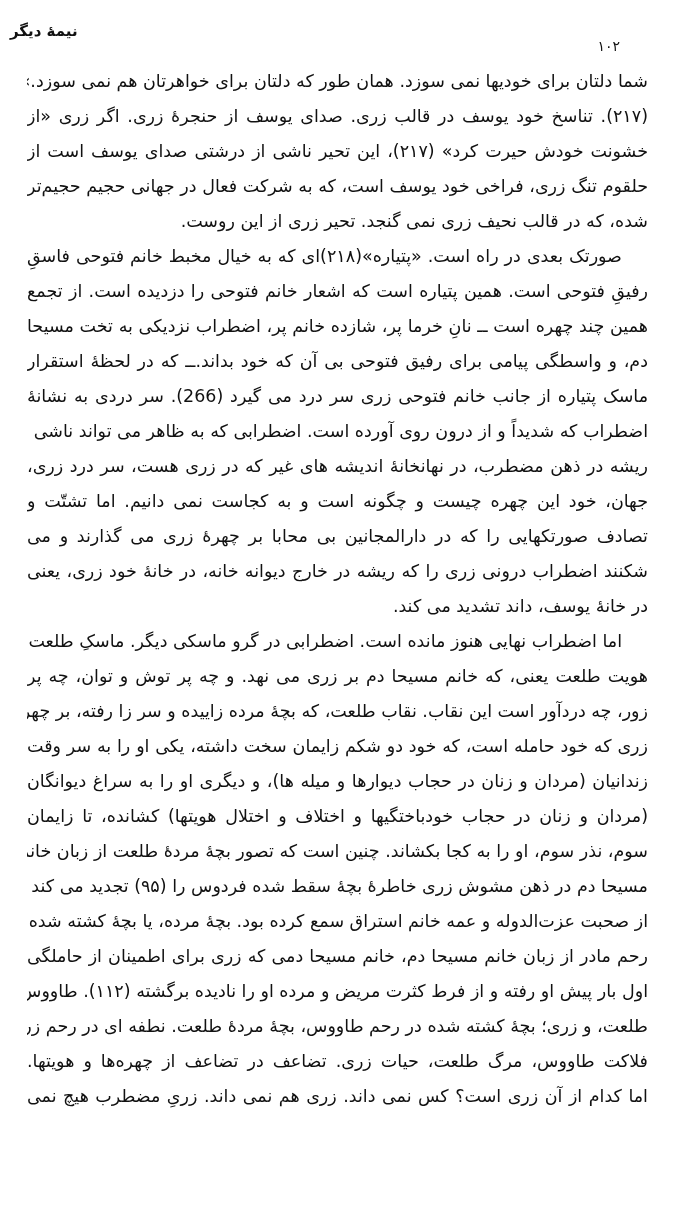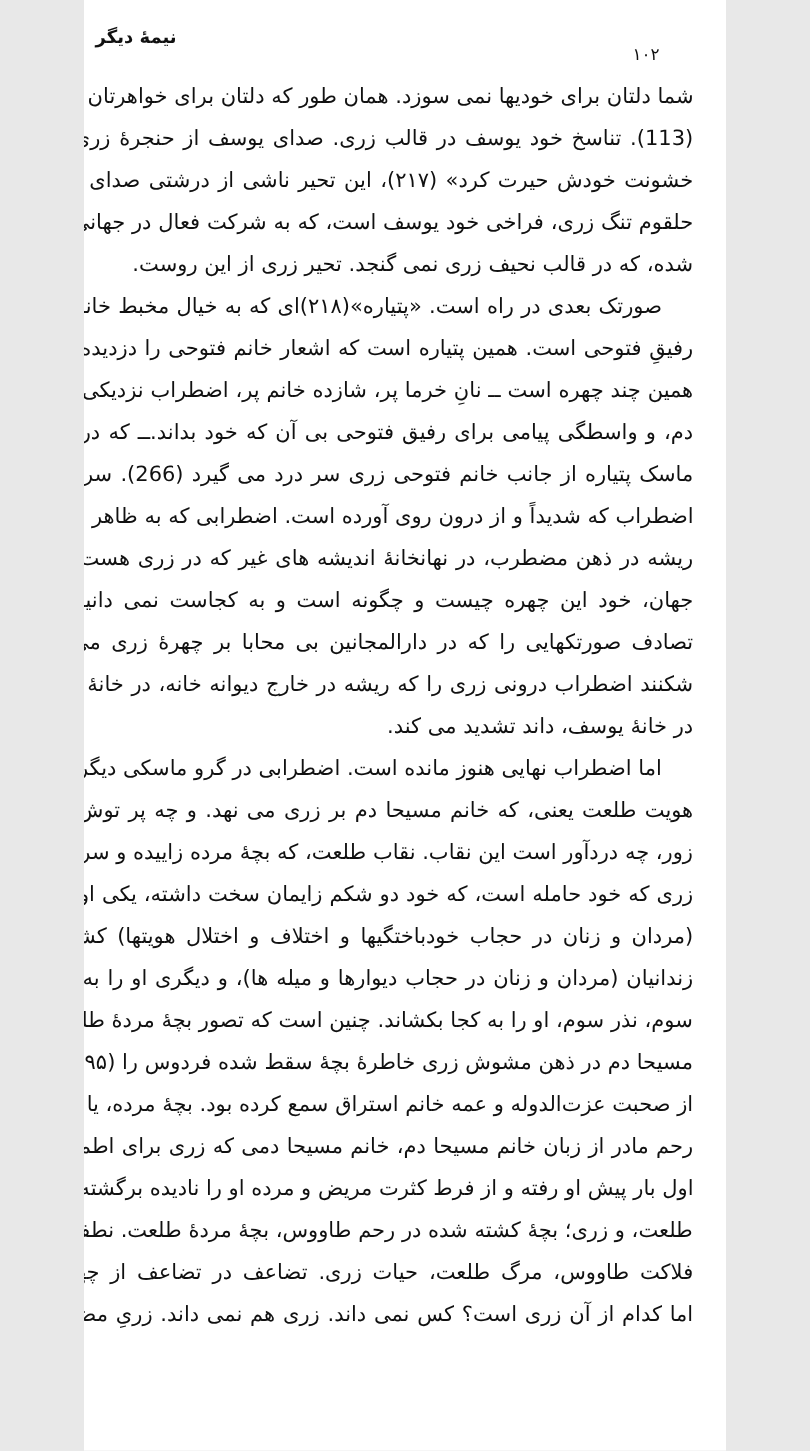--- a/index.html
+++ b/index.html
@@ -2,21 +2,21 @@
 <html lang="fa" dir="rtl"><head>
 <meta charset="utf-8">
 <style>
   html, body {
     margin: 0;
     padding: 0;
     background: #e8e8e8;
   }
   .page {
     position: relative;
-    width: 535px;
+    width: 675px;
     height: 1209px;
     margin: 0 auto;
     background: #ffffff;
     color: #111111;
     font-family: "DejaVu Sans", sans-serif;
     direction: rtl;
     overflow: hidden;
     box-sizing: border-box;
   }
   .running-head-title {
@@ -65,41 +65,41 @@
   }
 </style>
 </head>
 <body>
 
 <div class="page">
   <div class="running-head-title">نیمهٔ دیگر</div>
   <div class="page-number">۱۰۲</div>
   <div class="page-body">
       <div class="line">شما دلتان برای خودیها نمی سوزد. همان طور که دلتان برای خواهرتان هم نمی سوزد.»</div>
-      <div class="line">(113). تناسخ خود یوسف در قالب زری. صدای یوسف از حنجرهٔ زری. اگر زری «از</div>
+      <div class="line">(۲۱۷). تناسخ خود یوسف در قالب زری. صدای یوسف از حنجرهٔ زری. اگر زری «از</div>
       <div class="line">خشونت خودش حیرت کرد» (۲۱۷)، این تحیر ناشی از درشتی صدای یوسف است از</div>
       <div class="line">حلقوم تنگ زری، فراخی خود یوسف است، که به شرکت فعال در جهانی حجیم حجیم‌تر</div>
       <div class="line short">شده، که در قالب نحیف زری نمی گنجد. تحیر زری از این روست.</div>
       <div class="line indent">صورتک بعدی در راه است. «پتیاره»(۲۱۸)ای که به خیال مخبط خانم فتوحی فاسقِ</div>
       <div class="line">رفیقِ فتوحی است. همین پتیاره است که اشعار خانم فتوحی را دزدیده است. از تجمع</div>
       <div class="line">همین چند چهره است ــ نانِ خرما پر، شازده خانم پر، اضطراب نزدیکی به تخت مسیحا</div>
       <div class="line">دم، و واسطگی پیامی برای رفیق فتوحی بی آن که خود بداند.ــ که در لحظهٔ استقرار</div>
       <div class="line">ماسک پتیاره از جانب خانم فتوحی زری سر درد می گیرد (266). سر دردی به نشانهٔ</div>
       <div class="line">اضطراب که شدیداً و از درون روی آورده است. اضطرابی که به ظاهر می تواند ناشی از</div>
       <div class="line">ریشه در ذهن مضطرب، در نهانخانهٔ اندیشه های غیر که در زری هست، سر درد زری،</div>
       <div class="line">جهان، خود این چهره چیست و چگونه است و به کجاست نمی دانیم. اما تشتّت و</div>
       <div class="line">تصادف صورتکهایی را که در دارالمجانین بی محابا بر چهرهٔ زری می گذارند و می</div>
       <div class="line">شکنند اضطراب درونی زری را که ریشه در خارج دیوانه خانه، در خانهٔ خود زری، یعنی</div>
       <div class="line short">در خانهٔ یوسف، داند تشدید می کند.</div>
       <div class="line indent">اما اضطراب نهایی هنوز مانده است. اضطرابی در گرو ماسکی دیگر. ماسکِ طلعت.</div>
       <div class="line">هویت طلعت یعنی، که خانم مسیحا دم بر زری می نهد. و چه پر توش و توان، چه پر</div>
       <div class="line">زور، چه دردآور است این نقاب. نقاب طلعت، که بچهٔ مرده زاییده و سر زا رفته، بر چهرهٔ</div>
       <div class="line">زری که خود حامله است، که خود دو شکم زایمان سخت داشته، یکی او را به سر وقت</div>
+      <div class="line">زندانیان (مردان و زنان در حجاب دیوارها و میله ها)، و دیگری او را به سراغ دیوانگان</div>
       <div class="line">(مردان و زنان در حجاب خودباختگیها و اختلاف و اختلال هویتها) کشانده، تا زایمان</div>
-      <div class="line">زندانیان (مردان و زنان در حجاب دیوارها و میله ها)، و دیگری او را به سراغ دیوانگان</div>
       <div class="line">سوم، نذر سوم، او را به کجا بکشاند. چنین است که تصور بچهٔ مردهٔ طلعت از زبان خانم</div>
       <div class="line">مسیحا دم در ذهن مشوش زری خاطرهٔ بچهٔ سقط شده فردوس را (۹۵) تجدید می کند که</div>
       <div class="line">از صحبت عزت‌الدوله و عمه خانم استراق سمع کرده بود. بچهٔ مرده، یا بچهٔ کشته شده در</div>
       <div class="line">رحم مادر از زبان خانم مسیحا دم، خانم مسیحا دمی که زری برای اطمینان از حاملگی</div>
       <div class="line">اول بار پیش او رفته و از فرط کثرت مریض و مرده او را نادیده برگشته (۱۱۲). طاووس،</div>
       <div class="line">طلعت، و زری؛ بچهٔ کشته شده در رحم طاووس، بچهٔ مردهٔ طلعت. نطفه ای در رحم زری،</div>
       <div class="line">فلاکت طاووس، مرگ طلعت، حیات زری. تضاعف در تضاعف از چهره‌ها و هویتها.</div>
       <div class="line">اما کدام از آن زری است؟ کس نمی داند. زری هم نمی داند. زریِ مضطرب هیچ نمی</div>
     </div>
 </div>

